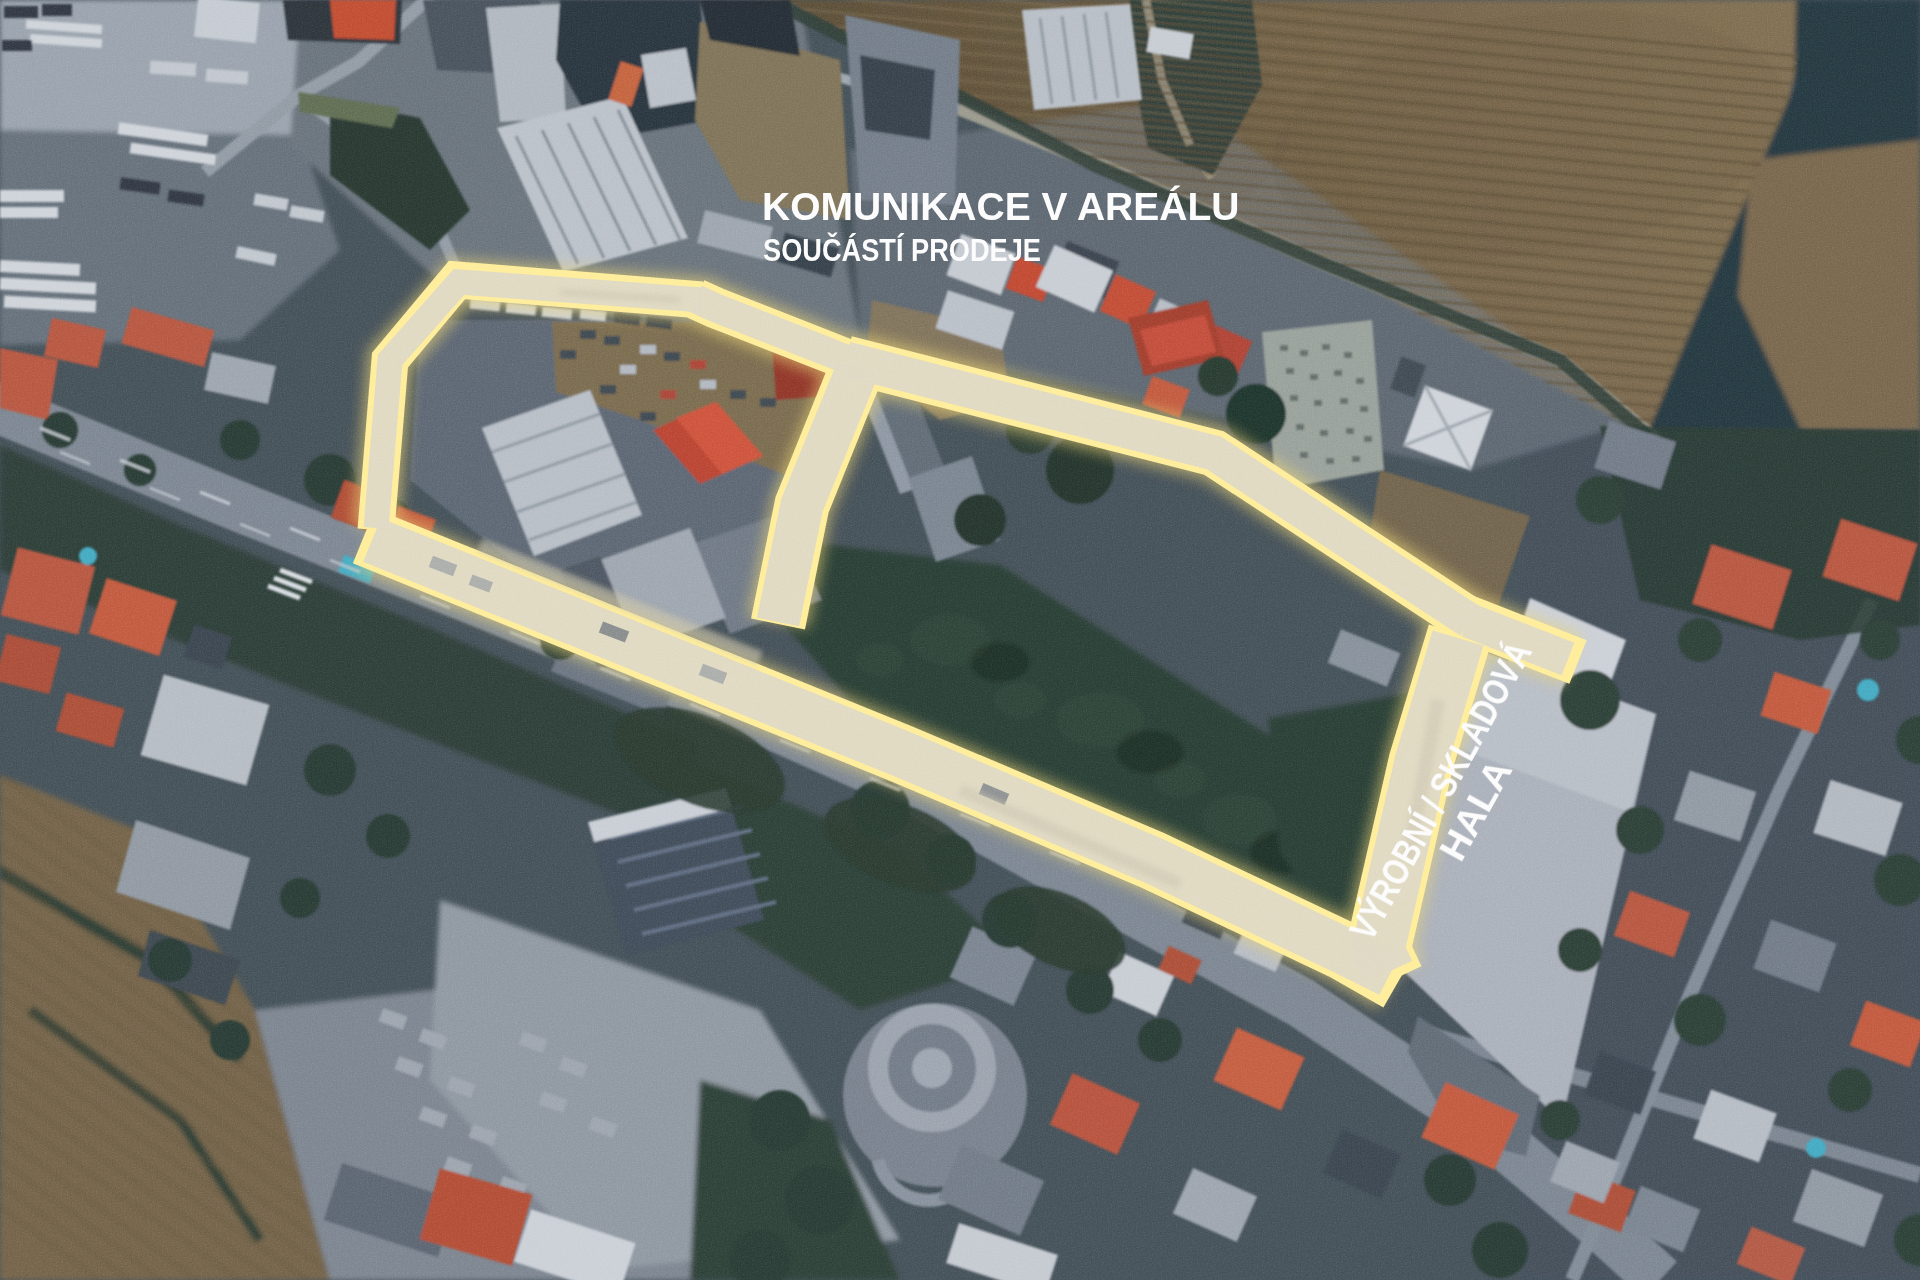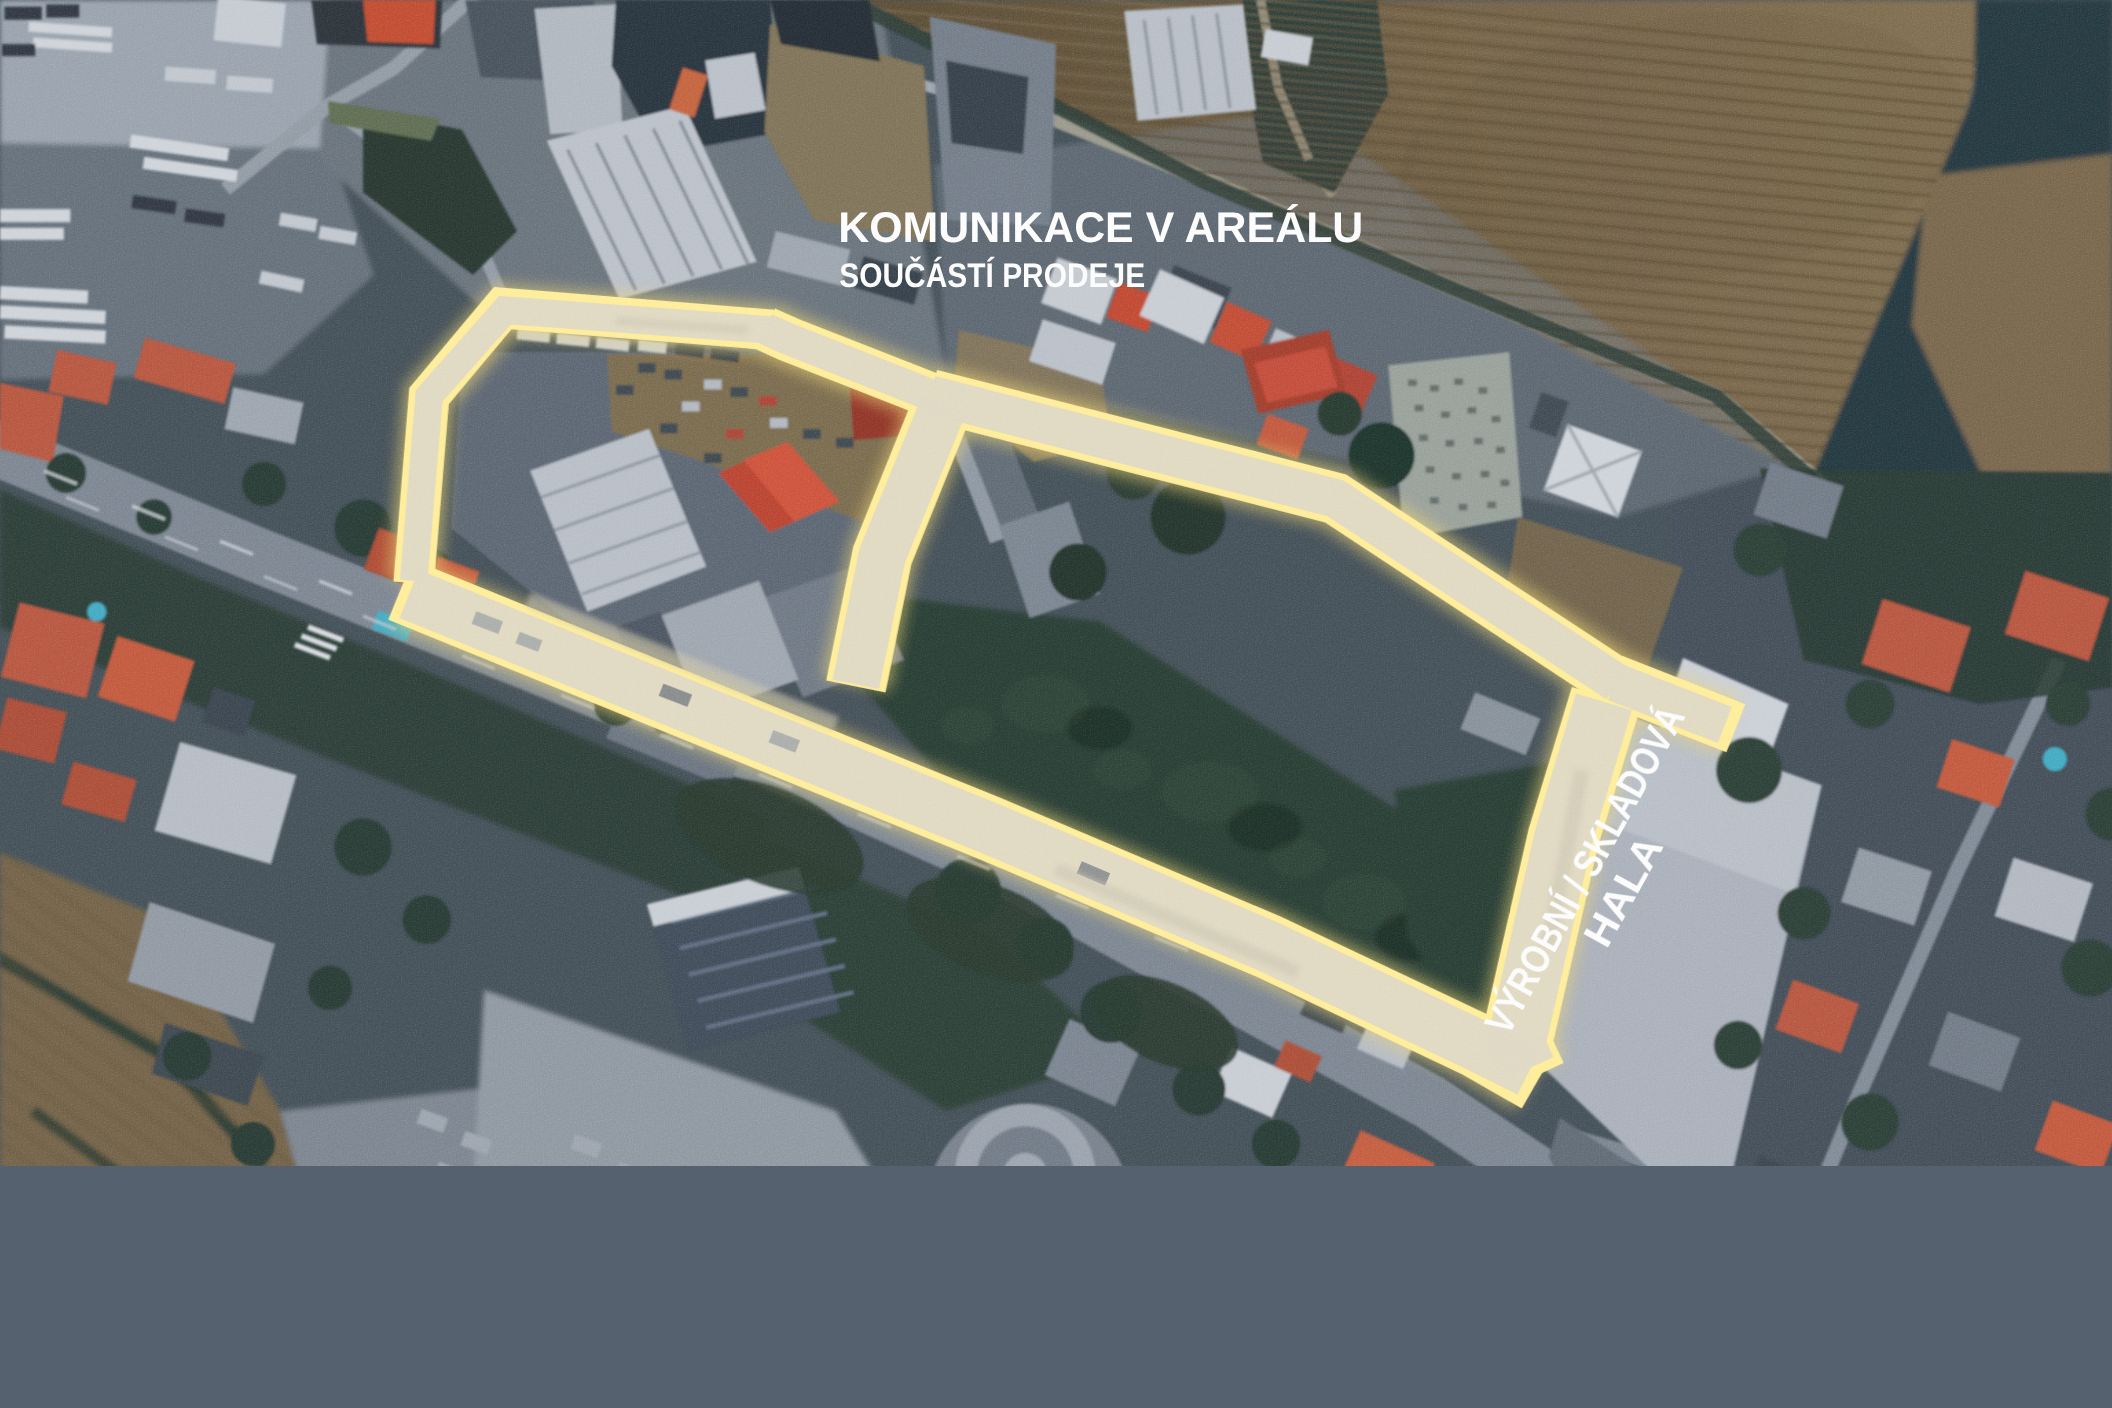--- a/index.html
+++ b/index.html
@@ -1,16 +1,16 @@
 <!DOCTYPE html>
 <html><head>
 <meta charset="utf-8">
 <style>
   html,body{margin:0;padding:0;background:#566170;}
-  .wrap{position:relative;width:1920px;height:1060px;overflow:hidden;font-family:"Liberation Sans", sans-serif;}
+  .wrap{position:relative;width:1920px;height:1280px;overflow:hidden;font-family:"Liberation Sans", sans-serif;}
   svg{display:block;}
 </style>
 </head>
 <body>
 <div class="wrap">
 <svg width="1920" height="1280" viewBox="0 0 1920 1280">
 <defs>
   <filter id="b1" x="-20%" y="-20%" width="140%" height="140%">
           <feGaussianBlur stdDeviation="1"></feGaussianBlur>
         </filter>

